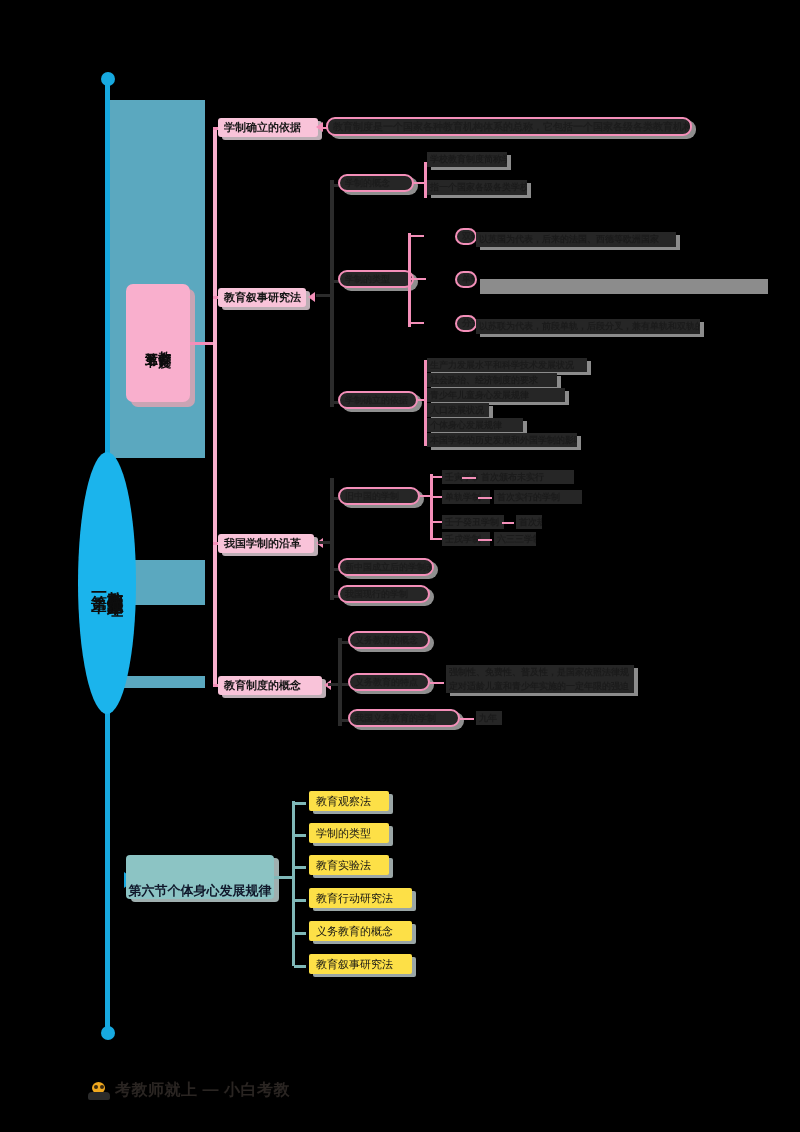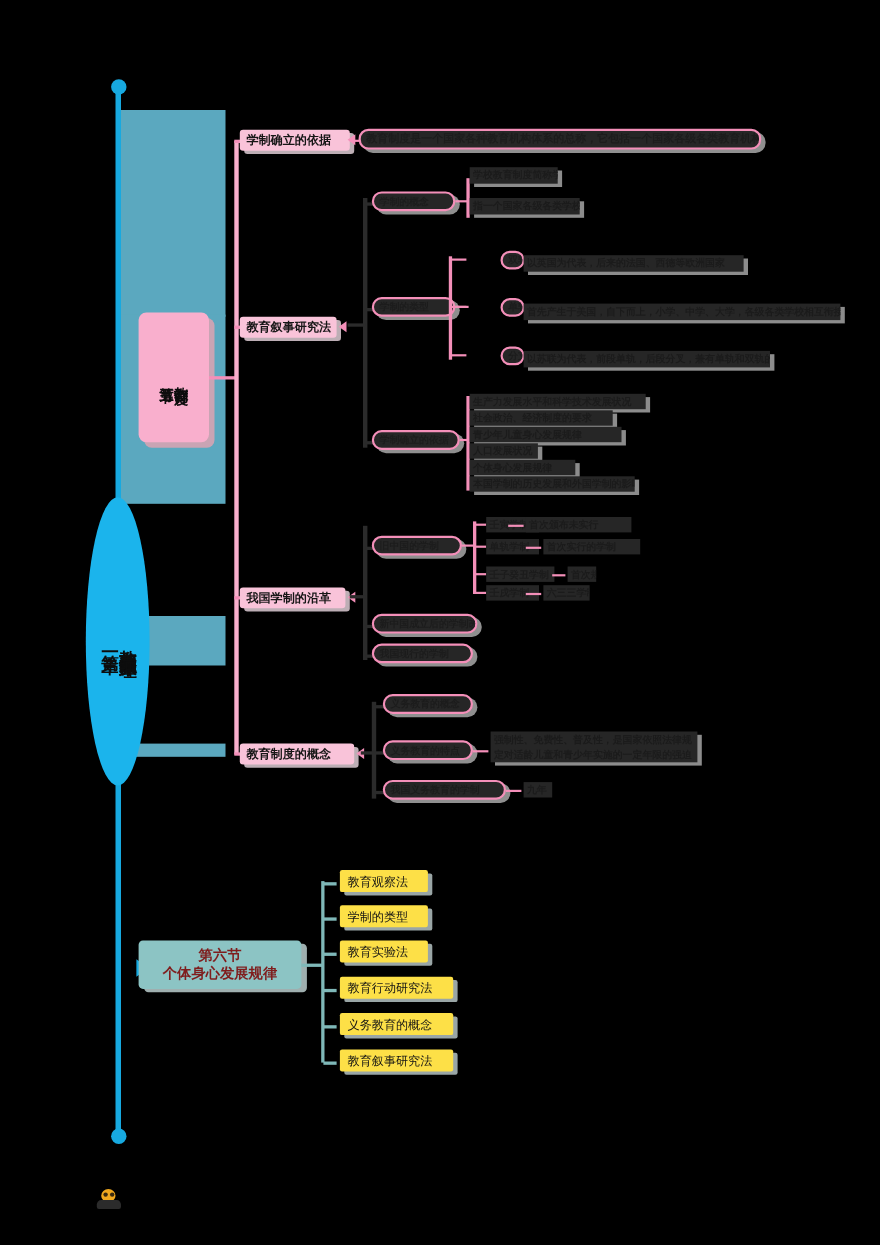--- a/index.html
+++ b/index.html
@@ -28,22 +28,22 @@
   
   .sec-pink{
     background:#F9AFCD;border-radius:7px;
     display:flex;align-items:center;justify-content:center;
   }
   .sec-pink-shadow{background:#C9A4B4;border-radius:7px;}
 
   
   .sec-teal{
     background:#8CC4C4;border-radius:4px;
-    display:flex;flex-direction:column;align-items:center;justify-content:center;
-    color:#7f1d1d;font-weight:700;line-height:1.25;
+    display:flex;align-items:flex-end;justify-content:center;
+    color:#0f172a;font-weight:700;line-height:1.25;
   }
   .sec-teal-shadow{background:#9FAFAF;border-radius:4px;}
 
   
   .lbl-pink{
     background:#F9C3D9;border-radius:3px;color:#161616;
     display:flex;align-items:center;white-space:nowrap;
     padding:0 6px;font-weight:600;
   }
   .lbl-pink-shadow{background:#BDAEB5;border-radius:3px;}
@@ -174,23 +174,20 @@
   <div class="abs det-shadow" style="left:480px;top:235px;width:200px;height:15px;"></div>
   <div class="abs det" style="left:476px;top:232px;width:200px;height:15px;">
     <span class="ink" style="font-size:9px;line-height:15px;">以英国为代表，后来的法国、西德等欧洲国家</span>
   </div>
 
   <div class="abs ln" style="left:410px;top:278px;width:14px;height:2px;"></div>
   <div class="abs pill" style="left:455px;top:271px;width:22px;height:17px;">
     <span class="ink" style="font-size:9px;line-height:13px;">单轨学制</span>
   </div>
   <div class="abs det-shadow" style="left:480px;top:279px;width:288px;height:15px;"></div>
-  <div class="abs det" style="left:476px;top:276px;width:288px;height:15px;">
-    <span class="ink" style="font-size:9px;line-height:15px;">首先产生于美国，自下而上，小学、中学、大学，各级各类学校相互衔接</span>
-  </div>
 
   <div class="abs ln" style="left:410px;top:322px;width:14px;height:2px;"></div>
   <div class="abs pill" style="left:455px;top:315px;width:22px;height:17px;">
     <span class="ink" style="font-size:9px;line-height:13px;">分支型学制</span>
   </div>
   <div class="abs det-shadow" style="left:480px;top:322px;width:224px;height:15px;"></div>
   <div class="abs det" style="left:476px;top:319px;width:224px;height:15px;">
     <span class="ink" style="font-size:9px;line-height:15px;">以苏联为代表，前段单轨，后段分叉，兼有单轨和双轨的特点</span>
   </div>
 
@@ -360,15 +357,16 @@
   <div class="abs chip-shadow" style="left:313px;top:957px;width:103px;height:20px;"></div>
   <div class="abs chip" style="left:309px;top:954px;width:103px;height:20px;font-size:11px;">教育叙事研究法</div>
 
   <div class="abs wm" style="left:88px;top:1080px;">
     <div class="wm-logo">
       <div style="position:absolute;left:4px;top:1px;width:13px;height:12px;border-radius:50%;background:#F0A81E;"></div>
       <div style="position:absolute;left:6px;top:4px;width:4px;height:4px;border-radius:50%;background:#3a2a10;"></div>
       <div style="position:absolute;left:12px;top:4px;width:4px;height:4px;border-radius:50%;background:#3a2a10;"></div>
       <div style="position:absolute;left:0px;top:11px;width:22px;height:8px;border-radius:4px 4px 2px 2px;background:#2b2b2b;"></div>
     </div>
+    <div class="wm-txt" style="font-size:16px;">考教师就上 — 小白考教</div>
   </div>
 
 </div>
 
 </body></html>

